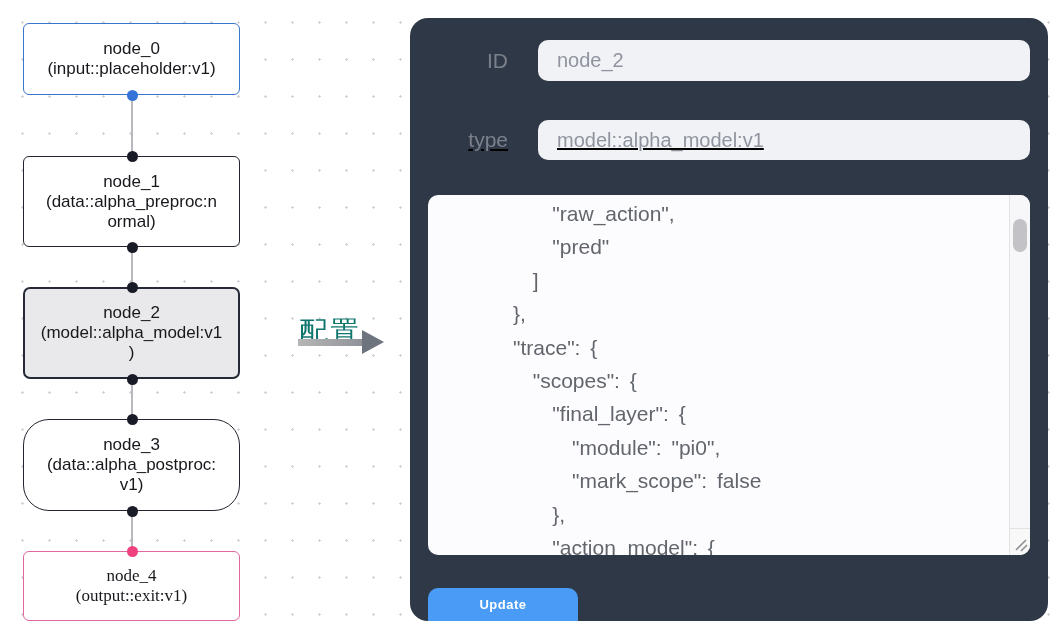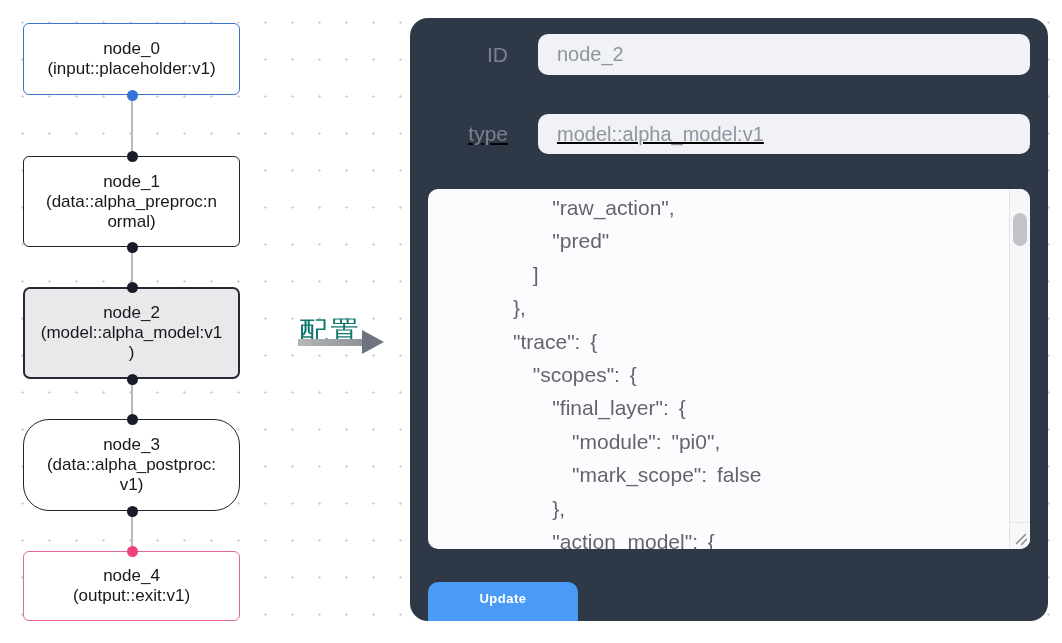--- a/index.html
+++ b/index.html
@@ -20,21 +20,21 @@
     position:absolute; left:23px; width:217px;
     background:#ffffff; border:1.6px solid #23242e; border-radius:6px;
     display:flex; align-items:center; justify-content:center;
     text-align:center; font-size:17px; line-height:20px; color:#17181c;
     white-space:pre-line;
   }
   .node-0 { top:23px;  height:72px; border-color:#3b74cc; }
   .node-1 { top:156px; height:91px; }
   .node-2 { top:287px; height:92px; background:#e9e9eb; border-width:2.5px; border-color:#262a36; border-radius:7px; }
   .node-3 { top:419px; height:92px;border-radius:26px; }
-  .node-4 { top:551px; height:70px; border-color:#e0679f; }
+  .node-4 { top:551px; height:70px; border-color:#e0679f;font-family:Liberation Serif, serif; }
 
   .port {
     position:absolute; left:126.5px; width:11px; height:11px; border-radius:50%;
     background:#191b26;
   }
   .port-blue { background:#3573d9; }
   .port-pink { background:#f0417f; }
   .edge {
     position:absolute; left:131.2px; width:1.6px; background:#b9b9bd;
   }
@@ -52,21 +52,21 @@
   .arrow-head {
     position:absolute; left:64px; top:0; width:0; height:0;
     border-top:12px solid transparent; border-bottom:12px solid transparent;
     border-left:22px solid #6d747e;
   }
 
   
   .panel {
     position:absolute; left:410px; top:18px; width:638px; height:603px;
     background:#2e3846; border-radius:18px; overflow:hidden;
-    padding:2px 18px;
+    padding:8px 18px;
   }
   .row { display:flex; }
   .row-id   { margin-top:14px; }
   .row-type { margin-top:39px;text-decoration:underline; }
   .row-config { margin-top:35px; }
   .lbl {
     flex:0 0 80px; margin-right:30px; text-align:right;
     font-size:21px; color:#7b818c;
   }
   .row-id .lbl, .row-type .lbl { align-self:center; }

